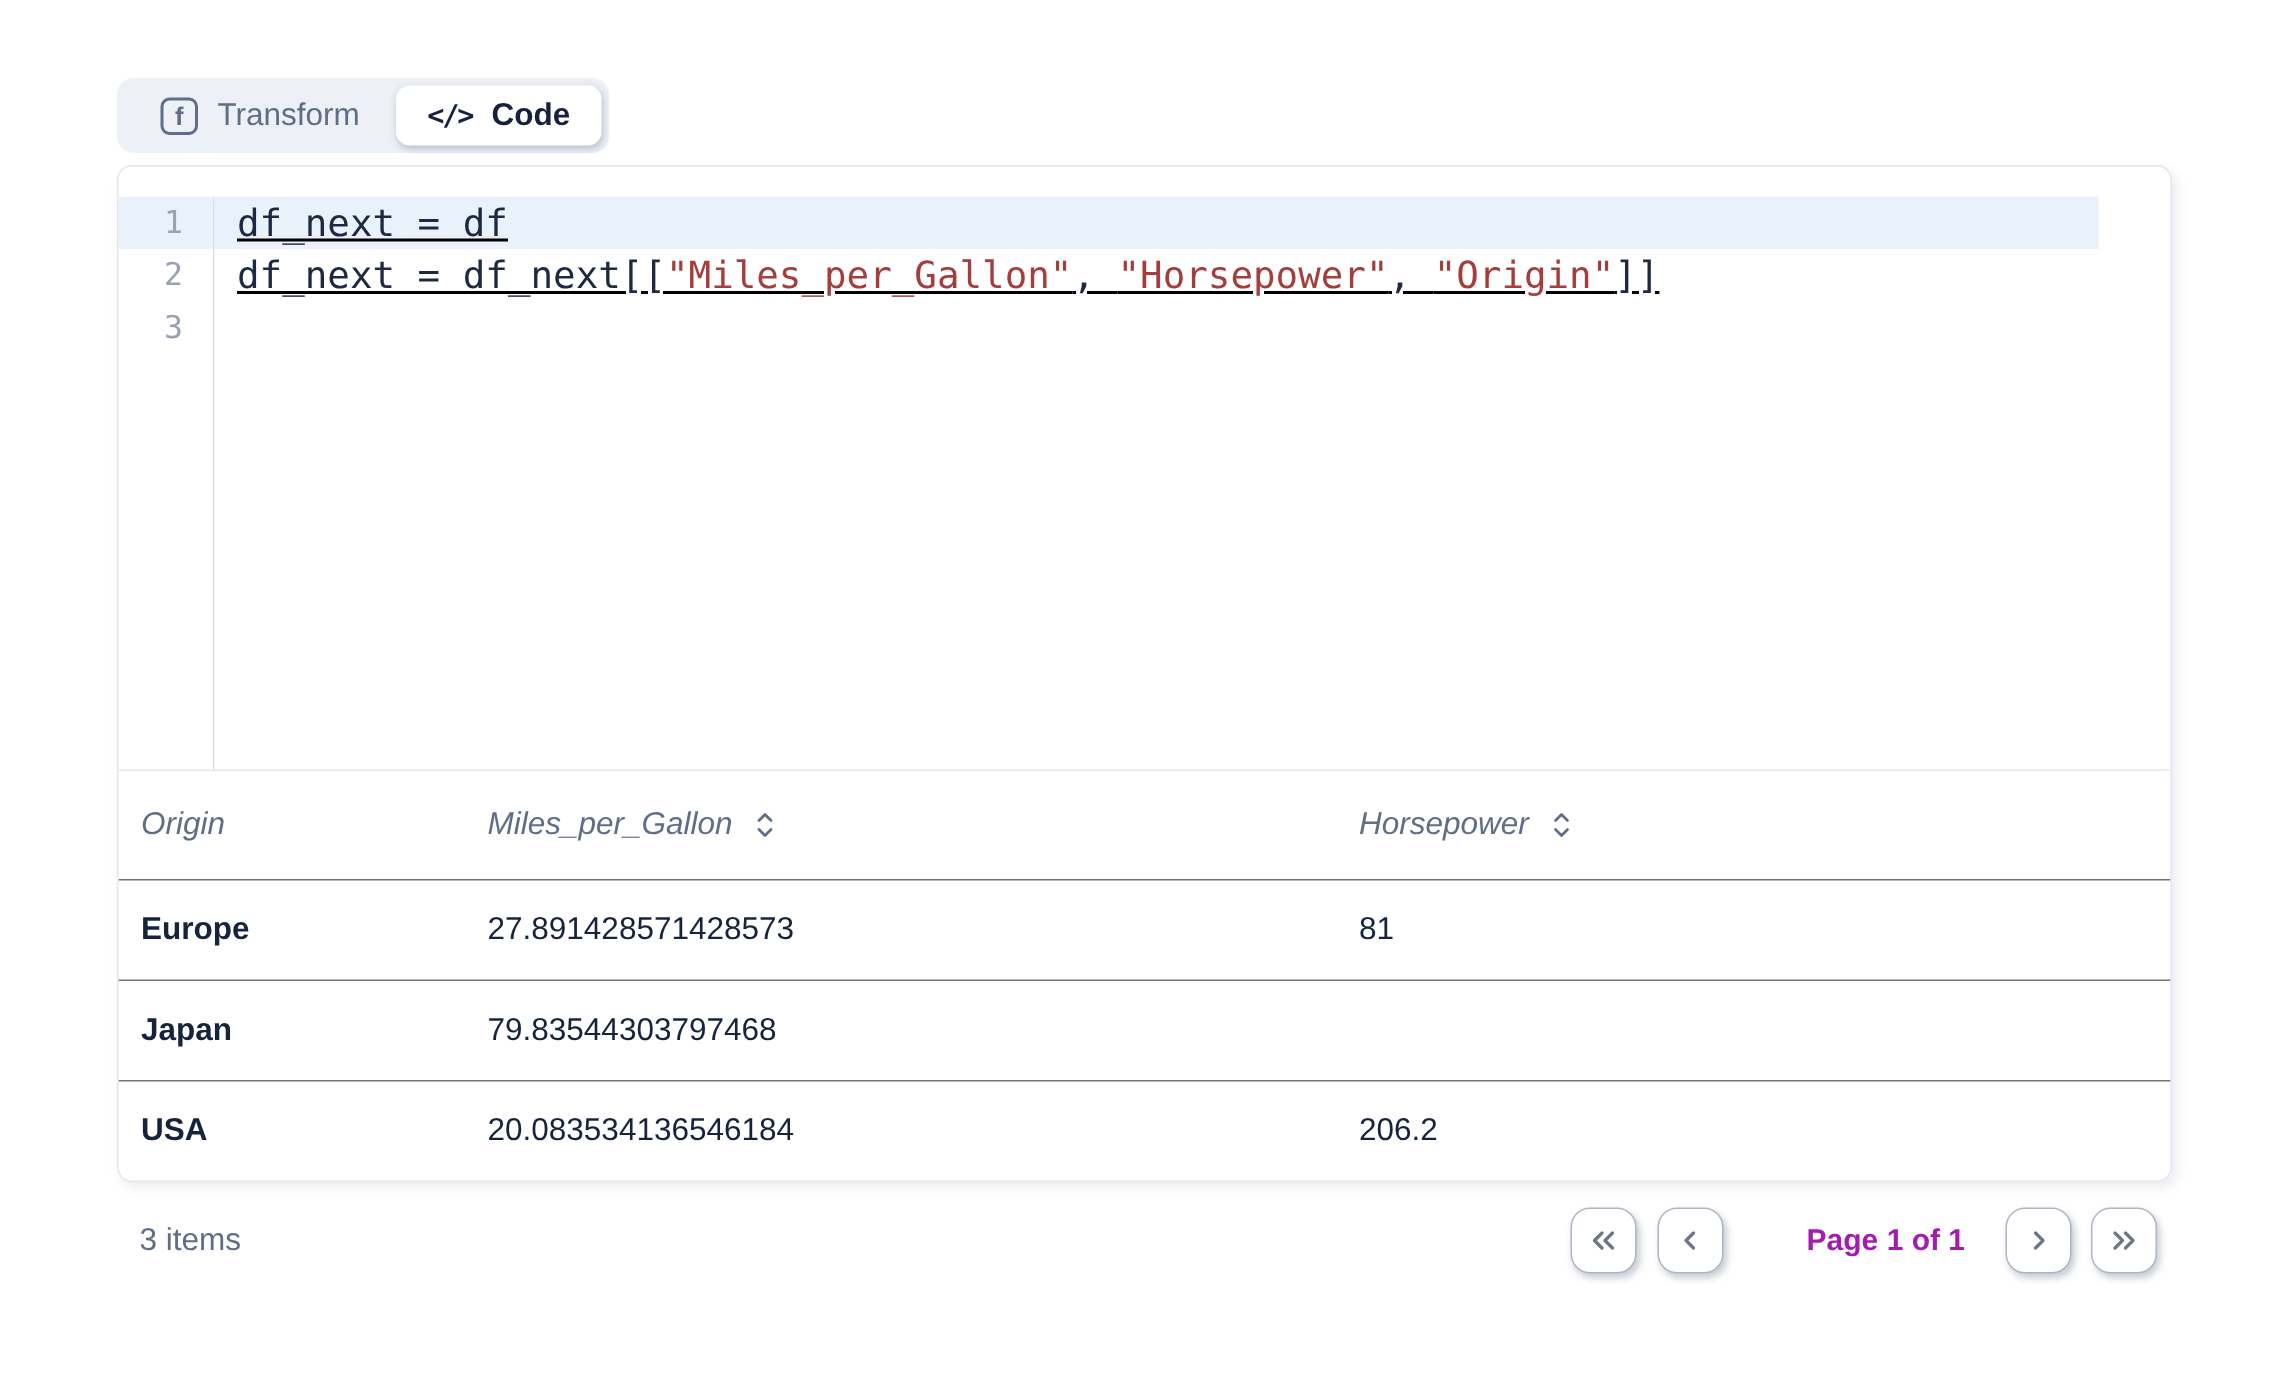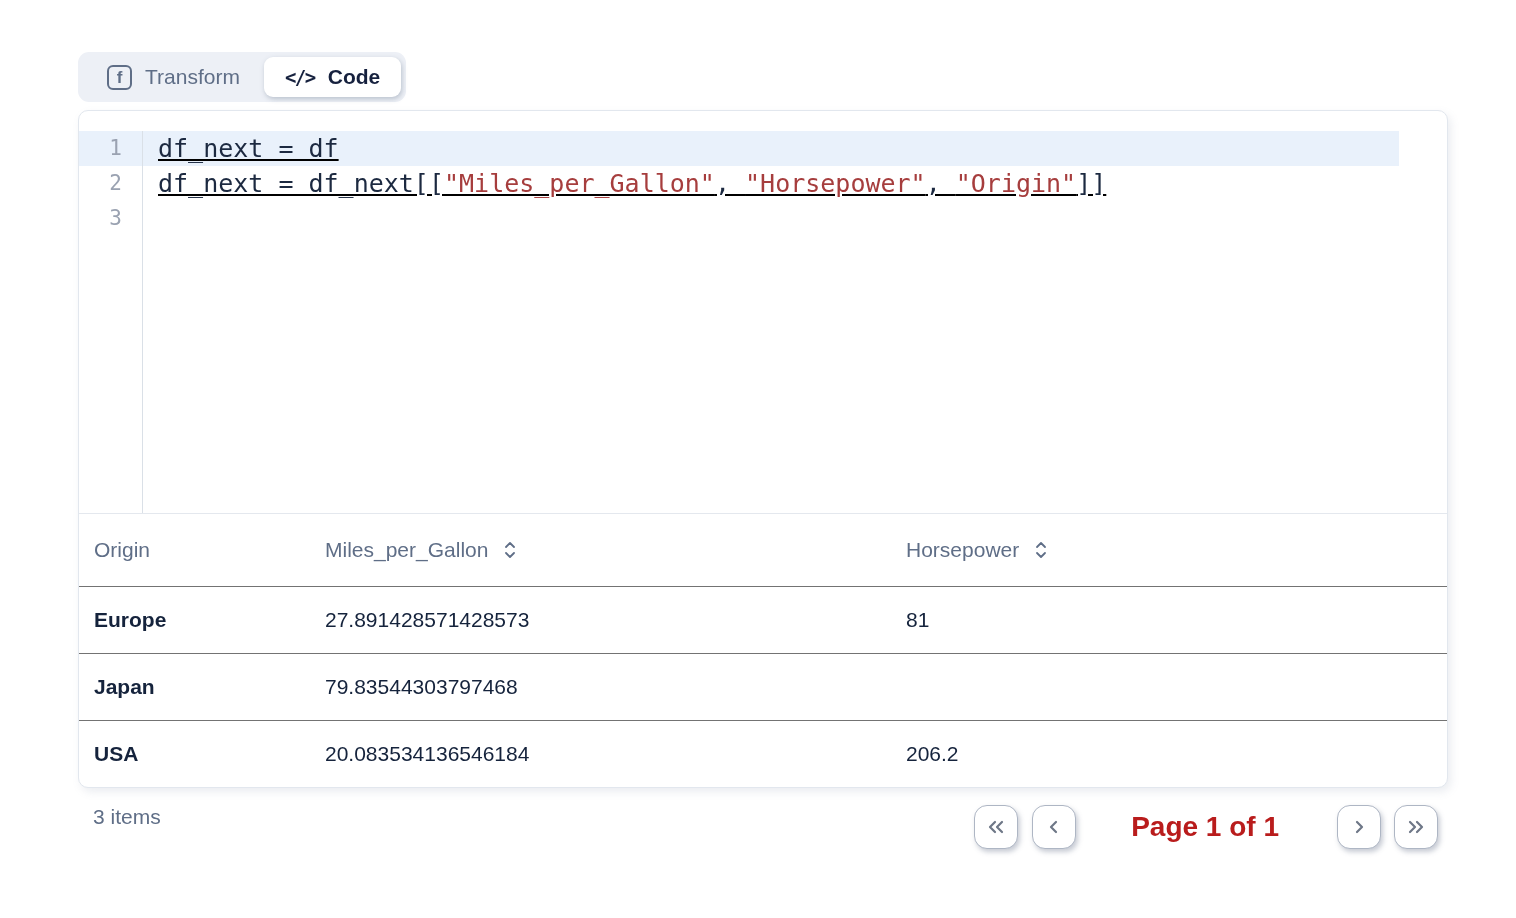--- a/index.html
+++ b/index.html
@@ -33,39 +33,39 @@
   .ln.active { background:#e9f1fb; }
   .code-area { flex:1; min-width:0;text-decoration:underline; }
   .code-line { height:35px; line-height:35px; padding-left:15px; white-space:pre;
     font-family:"DejaVu Sans Mono",monospace; font-size:25px; color:#1c2940; }
   .code-line.active { background:#e9f1fb; margin-right:48px; }
   .tok-string { color:#a63d3d; }
 
   
   .thead { display:grid; grid-template-columns:231px 581px 1fr; height:73px;
     align-items:center; border-top:1px solid #e4e8ee; color:#5f6e87; font-size:21px; }
-  .th { padding-left:15px; display:flex; align-items:center; gap:15px; }
+  .th { padding-left:15px; display:flex; align-items:center; gap:15px;font-style:italic; }
   .sort-icon { display:inline-flex; }
   .sort-icon svg { stroke:#5f6e87; }
   .trow { display:grid; grid-template-columns:231px 581px 1fr; height:67px;
     align-items:center; border-top:1px solid #737373; font-size:21px; color:#15233c; }
   .td { padding-left:15px; }
   .td.origin { font-weight:700; }
 
   
-  .footer { display:flex; margin-top:17px; width:1370px; }
+  .footer { display:flex; align-items:center; margin-top:17px; width:1370px; }
   .items { font-size:21px; color:#5f6e87; margin-left:15px; }
   .pager { margin-left:auto; margin-right:10px; display:flex; align-items:center; }
   .pbtn { width:44px; height:44px; border-radius:13px; border:1.5px solid #aeb6c4;
     background:#ffffff; box-shadow:2px 3px 5px rgba(130,140,160,0.45);
     display:flex; align-items:center; justify-content:center; cursor:pointer; }
   .pbtn svg { stroke:#6e7787; }
   .pbtn.prev { margin-left:14px; }
   .pbtn.last { margin-left:13px; }
-  .page-label { font-size:28px; font-weight:700; color:#b91c1c; margin:0 58px 0 55px; }
+  .page-label { font-size:20px; font-weight:700; color:#a21caf; margin:0 27px 0 55px; }
 </style>
 </head>
 <body>
 
 <div class="stage">
 
   
   <div class="tabbar">
     <button class="tab">
       <span class="ficon">f</span>

